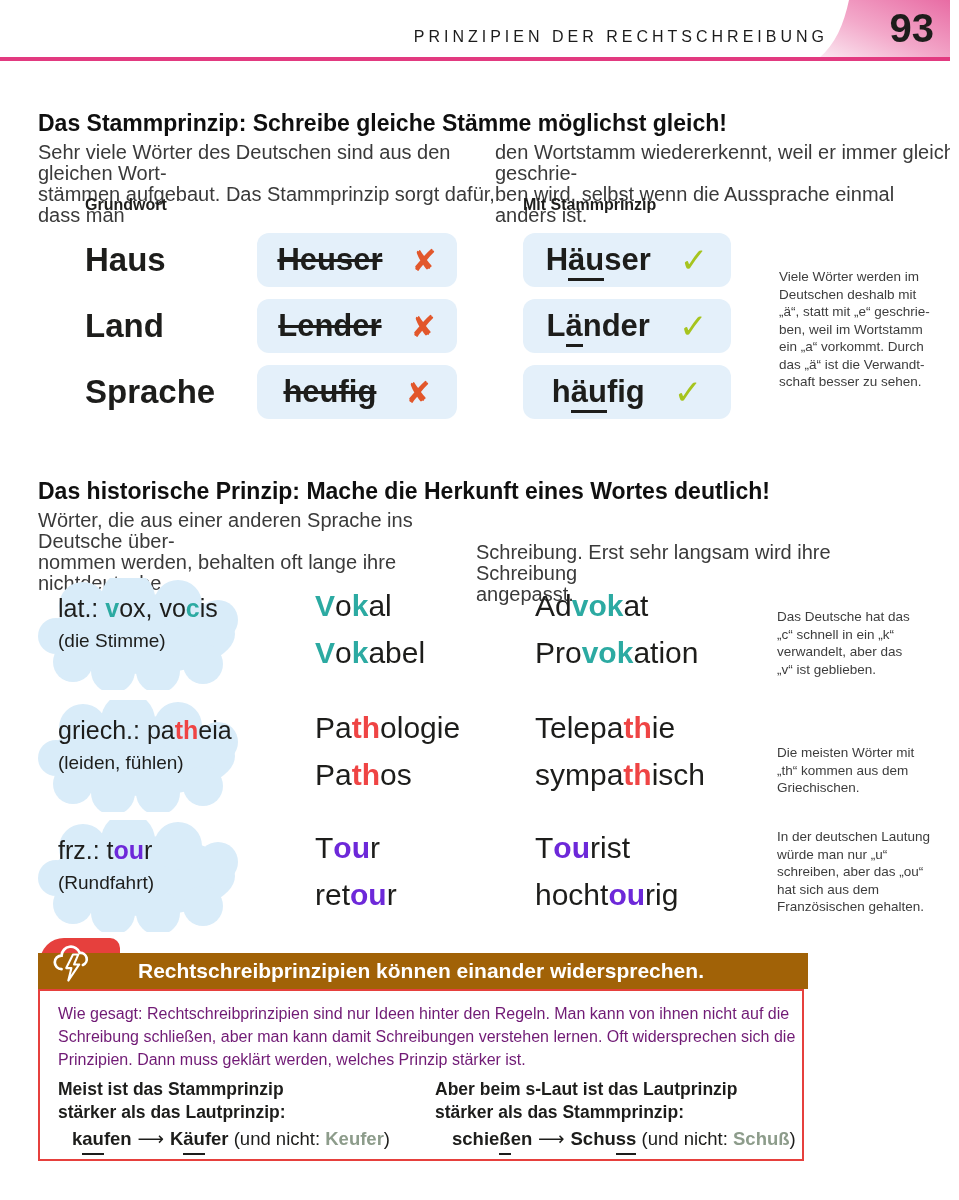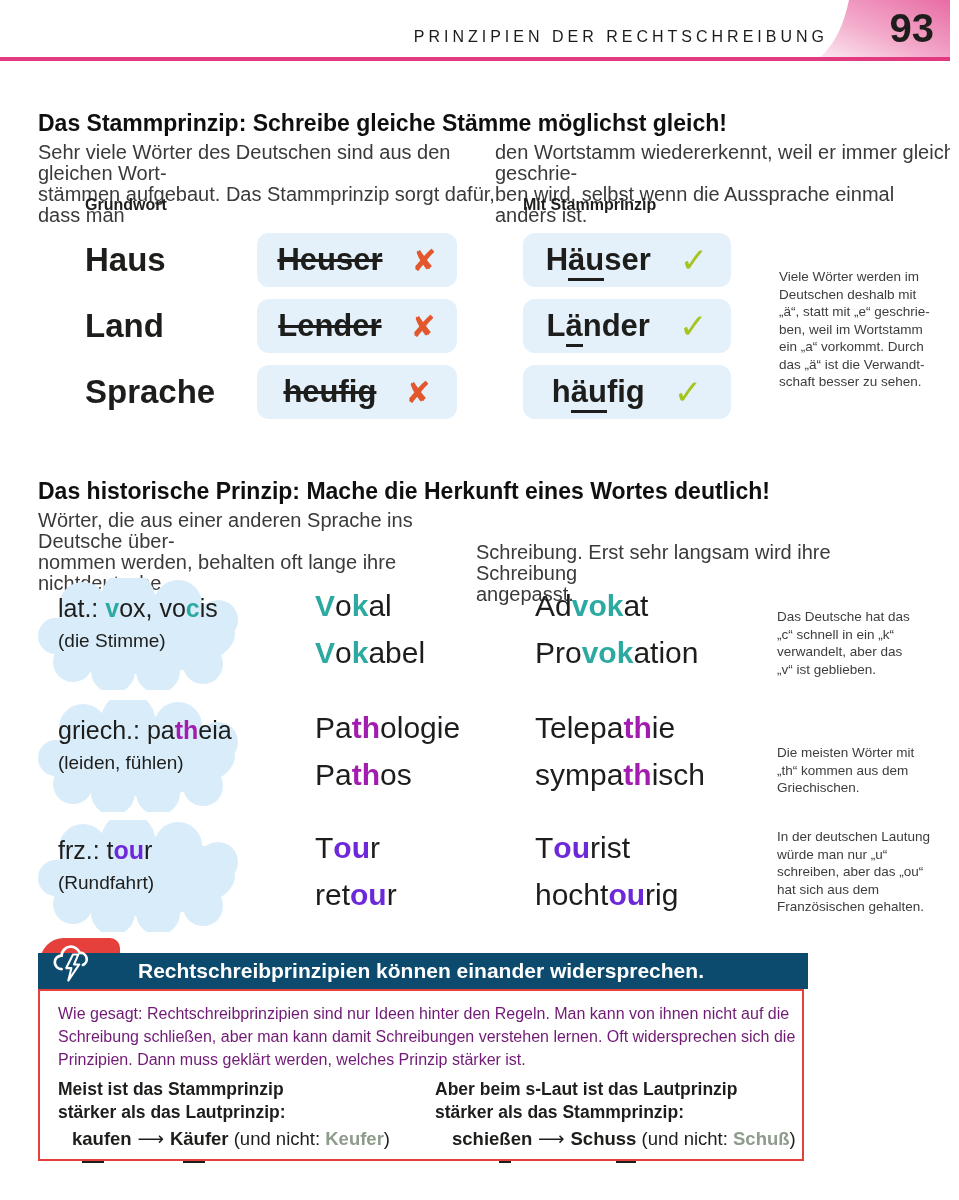--- a/index.html
+++ b/index.html
@@ -12,21 +12,21 @@
   .swoosh{position:absolute;top:0;right:0;width:139px;height:58px;}
   .page-num{position:absolute;top:6px;right:16px;font-size:40px;font-weight:bold;color:#1d1d1b;}
   .pink-rule{position:absolute;top:57px;left:0;width:959px;height:4px;background:#e23a80;}
 
   
   .sec-title{position:absolute;left:38px;font-size:23px;font-weight:bold;color:#0f0f0f;white-space:nowrap;}
   .intro{position:absolute;font-size:20px;line-height:21px;color:#3a3a3a;white-space:pre-line;}
   .note{position:absolute;font-size:13.5px;line-height:17.5px;color:#3d3d3d;white-space:pre-line;}
   .b{font-weight:bold;}
   .c-teal{color:#2caaa2;font-weight:bold;}
-  .c-pink{color:#a21caf;font-weight:bold;}
+  .c-pink{color:#ef4444;font-weight:bold;}
   .c-green{color:#6d28d9;font-weight:bold;}
   .c-gray{color:#8d9c8b;font-weight:bold;}
   .ul{border-bottom:3.5px solid #1d1d1b;padding-bottom:1px;}
   .arrow{font-family:"DejaVu Sans",sans-serif;font-weight:normal;}
   .glyph{font-family:"DejaVu Sans",sans-serif;}
 
   
   .col-h{position:absolute;top:196px;font-size:16px;font-weight:bold;}
   .ch1{left:85px;} .ch2{left:257px;margin-top:47px;} .ch3{left:523px;}
   .st-row{position:absolute;left:0;width:959px;height:54px;}
@@ -53,33 +53,33 @@
   .cloud-sub{font-size:19px;margin-top:7px;color:#1d1d1b;}
   .words{position:absolute;top:4px;font-size:30px;line-height:47px;white-space:nowrap;}
   .wmid{left:315px;} .wright{left:535px;}
   .h-note{left:777px;width:178px;}
   .nt1{top:30px;} .nt2{top:44px;} .nt3{top:8px;}
 
   
   .warn-blob{position:absolute;left:40px;top:938px;width:80px;height:52px;
              background:#e6403d;border-radius:24px 10px 0 0;}
   .warn-icon{position:absolute;left:48px;top:941px;width:50px;height:50px;}
-  .warn-bar{position:absolute;left:38px;top:953px;width:770px;height:36px;background:#0c4a6e;}
+  .warn-bar{position:absolute;left:38px;top:953px;width:770px;height:36px;background:#a16207;}
   .warn-title{position:absolute;left:100px;top:0;height:36px;line-height:36px;
               color:#fff;font-size:21px;font-weight:bold;white-space:nowrap;}
   .warn-body{position:absolute;left:38px;top:989px;width:766px;height:172px;
              border:2px solid #e6403d;background:#fff;box-sizing:border-box;}
   .warn-par{position:absolute;left:58px;top:1002px;width:740px;font-size:16px;
             line-height:23px;color:#701a75;white-space:pre-line;}
   .warn-head{position:absolute;top:1078px;font-size:17.5px;font-weight:bold;
              line-height:23px;white-space:pre-line;}
   .wh-left{left:58px;} .wh-right{left:435px;}
   .example{position:absolute;top:1128px;font-size:18.5px;white-space:nowrap;}
   .ex-left{left:72px;} .ex-right{left:452px;}
-  .example .ul{border-bottom-width:2.5px;padding-bottom:12px;}
+  .example .ul{border-bottom-width:2.5px;padding-bottom:4px;}
 </style>
 </head>
 <body>
 
 <div class="page">
 
   <div class="hdr-title">PRINZIPIEN DER RECHTSCHREIBUNG</div>
   <svg class="swoosh" viewBox="0 0 139 58" preserveAspectRatio="none">
     <defs>
       <linearGradient id="pg" x1="0" y1="1" x2="1" y2="0">

